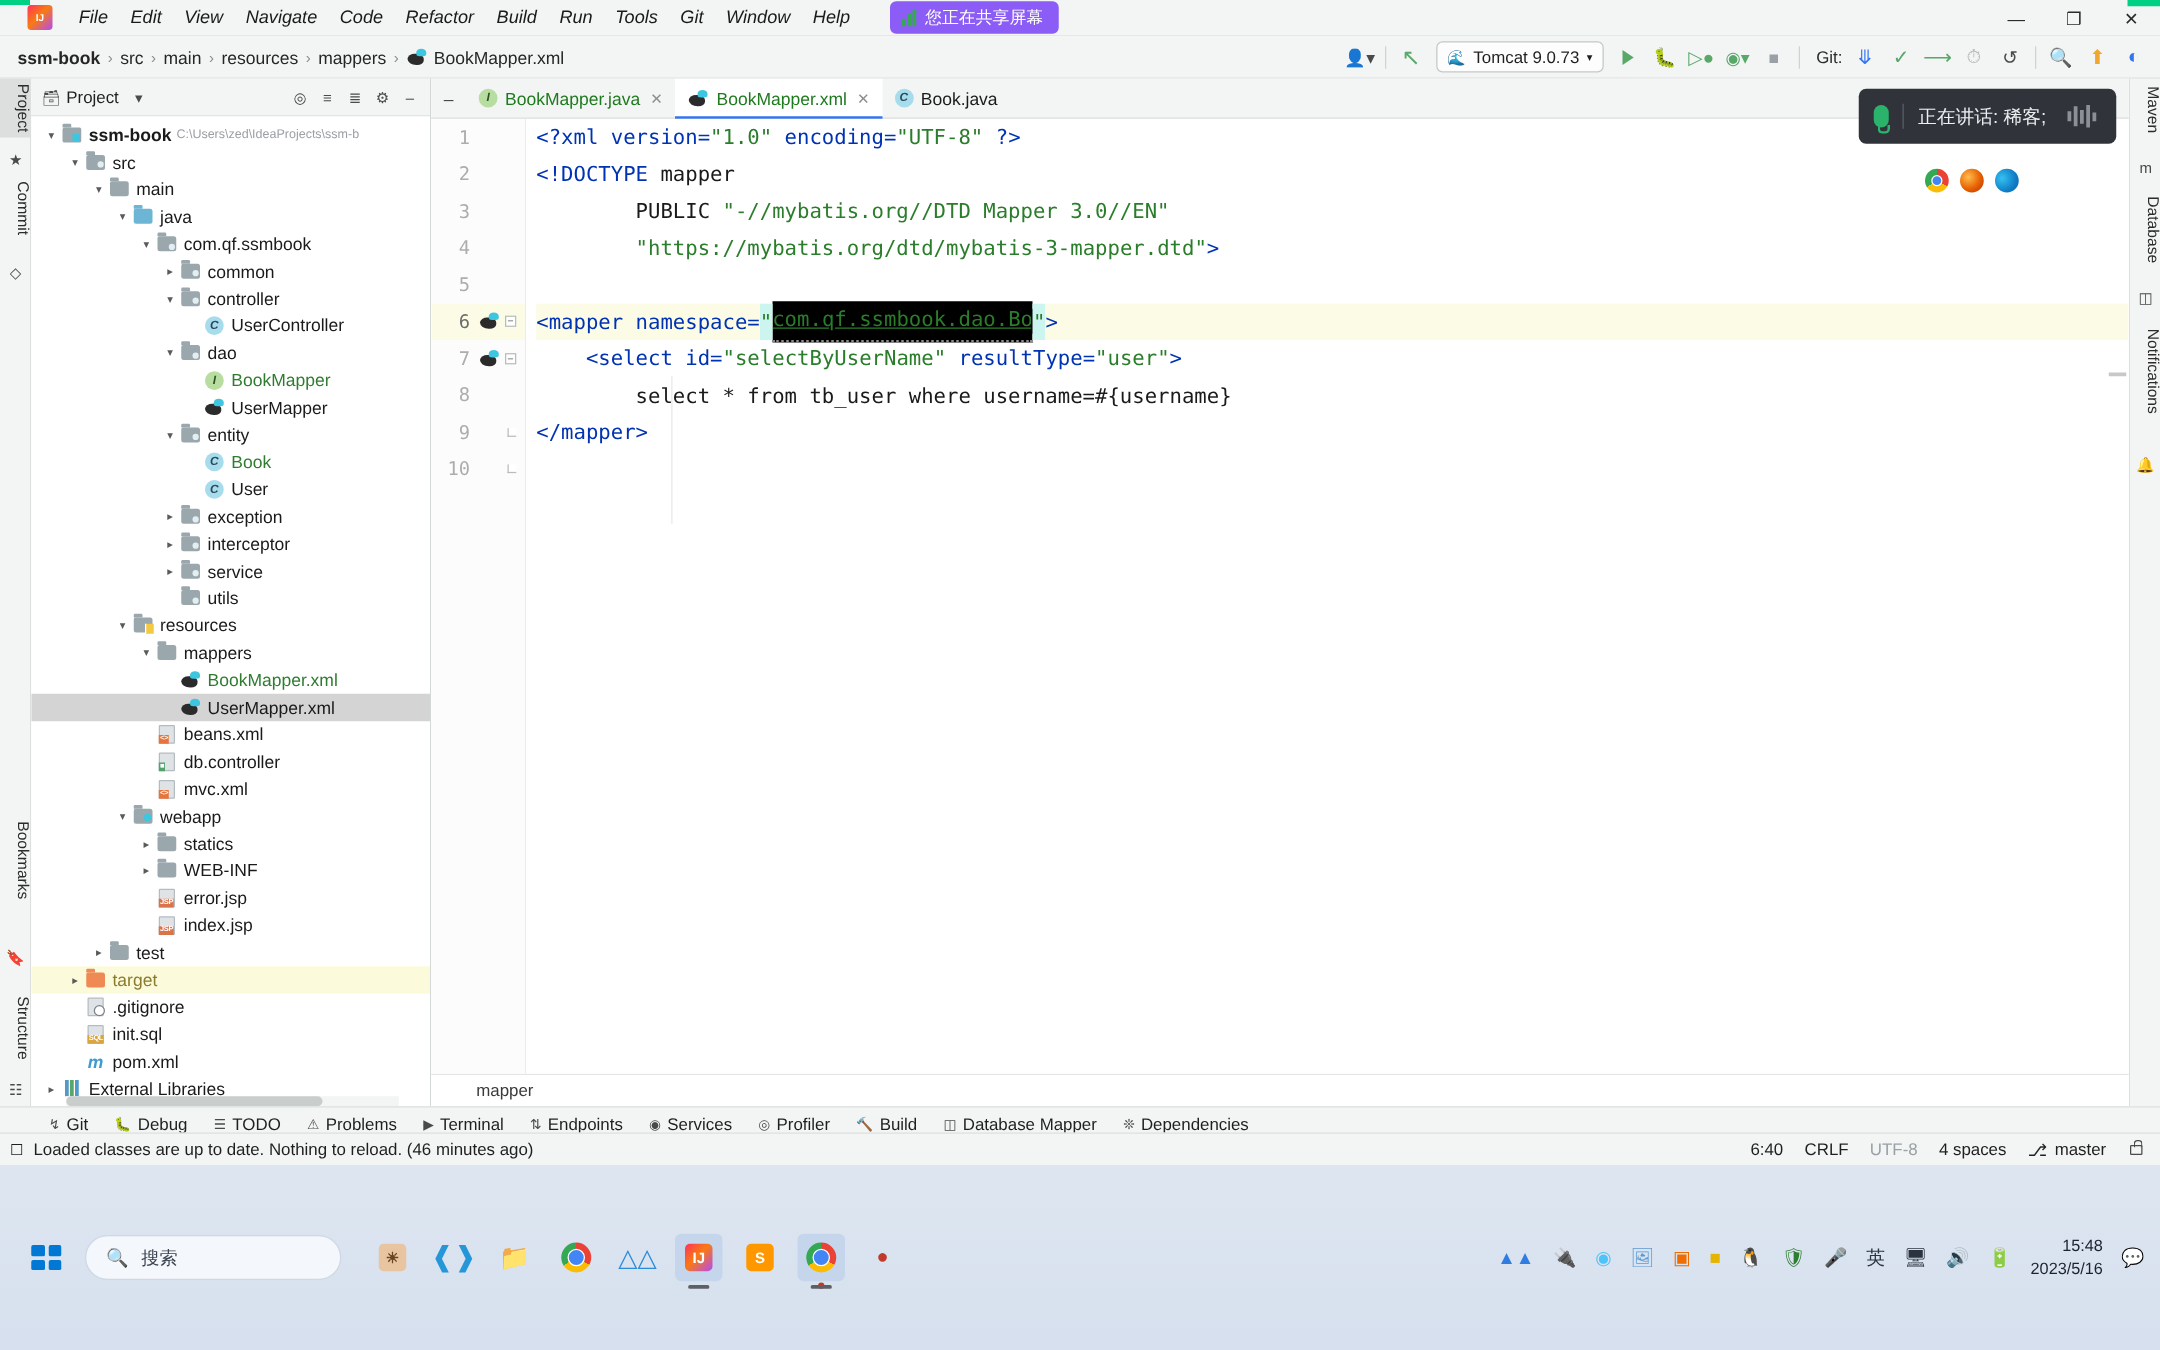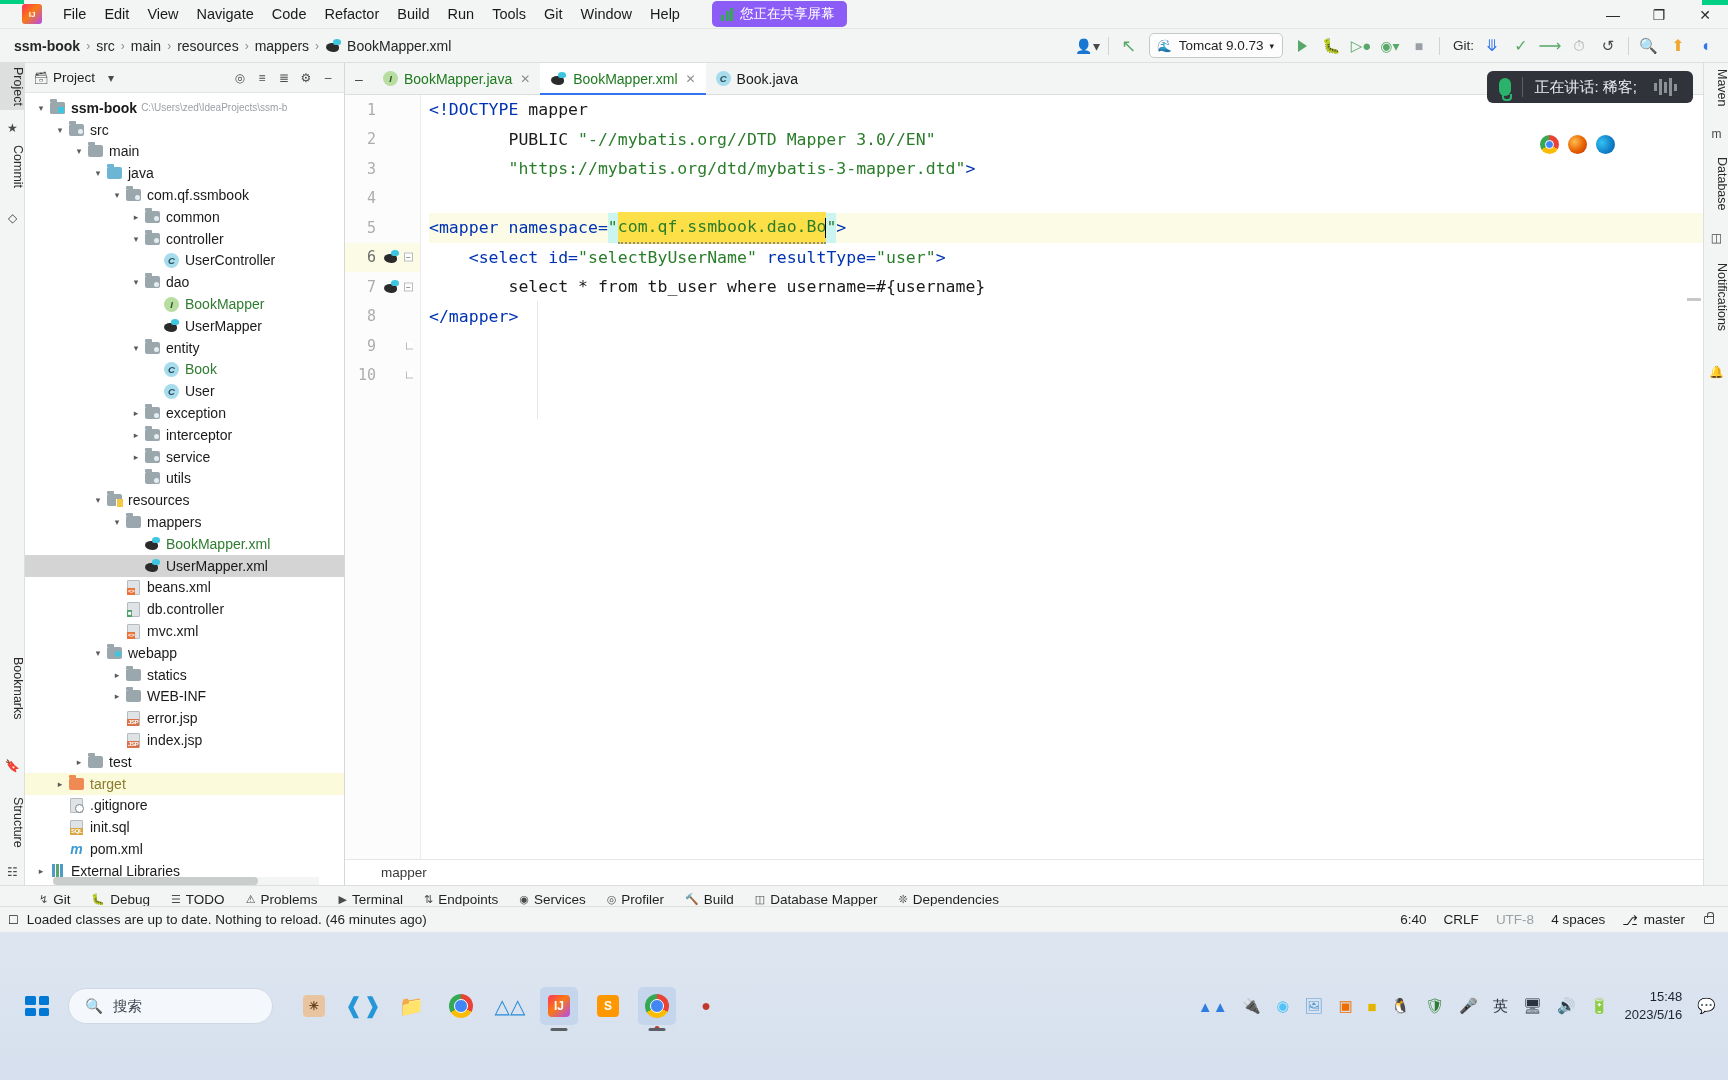--- a/index.html
+++ b/index.html
@@ -27,20 +27,21 @@
   }
   .ij-logo::after {
     content: "IJ"; position: absolute; inset: 3px;
     font-size: 8px; color: #fff; font-weight: bold;
     display: flex; align-items: center; justify-content: center;
     font-family: "Liberation Sans", sans-serif;
   }
   .menu-item {
     padding: 4px 9px; font-size: 14.5px; color: #1a1a1a; cursor: default;
     white-space: nowrap;
+    font-style: italic;
   }
   .win-title {
     margin-left: 26px; font-size: 14px; color: #5c5f61; white-space: nowrap;
   }
   .share-badge {
     position: absolute; left: 712px; top: 1px;
     height: 26px; display: flex; align-items: center; gap: 7px;
     background: #8b5cf6; color: #ffffff; border-radius: 5px;
     padding: 0 12px 0 9px; font-size: 13.5px; white-space: nowrap;
     z-index: 60;
@@ -317,42 +318,42 @@
   }
   .cline.current { background: #fcfce6; }
   .tok-tag { color: #0033b3; }
   .tok-attr { color: #0033b3; }
   .tok-val { color: #2a7d2a; }
   .tok-text { color: #1a1a1a; }
   .tok-doctype { color: #0033b3; }
   .sel-str {
     background: #ccf5f0; position: relative;
   }
-  .ident-hl { background: #fde047; }
+  .ident-hl { background: #000000; text-decoration: underline; }
   .squiggle {
     border-bottom: 2px dotted #8d8d8d; padding-bottom: 1px;
   }
   .caret {
     display: inline-block; width: 2px; height: 20px; background: #000;
     vertical-align: middle; margin: 0 -1px;
   }
   .editor-indent-guide {
     position: absolute; top: 0; bottom: 0; width: 1px; background: #e8e8e8;
   }
   .scroll-marker-right {
     position: absolute; right: 2px; width: 14px; height: 3px; background: #c8c8c8;
   }
   .breadcrumb-bar {
     height: 26px; background: #ffffff; border-top: 1px solid #e6e6e6;
     display: flex; align-items: center; padding-left: 36px;
     font-size: 13.5px; color: #3a3a3a; flex: 0 0 auto;
   }
   .float-overlay {
     position: absolute; right: 10px; top: 8px;
-    background: #31333a; border-radius: 6px; height: 32px;
+    background: #31333a; border-radius: 6px; height: 44px;
     display: flex; align-items: center; gap: 11px; padding: 0 16px 0 12px;
     color: #eceff1; font-size: 15px; white-space: nowrap; z-index: 50;
   }
   .mic-ic {
     width: 12px; height: 18px; border-radius: 6px; background: #2bb36b;
     position: relative;
   }
   .mic-ic::after {
     content: ""; position: absolute; left: 3px; bottom: -5px; width: 6px;
     height: 5px; border-bottom: 2px solid #2bb36b; border-left: 2px solid #2bb36b;
@@ -909,20 +910,23 @@
         </div>
         <div class="gline">
           <span class="gnum">10</span>
           <span class="fold endline"></span>
         </div>
       </div>
 
       <div class="code-body">
         <div class="editor-indent-guide" style="left:116px; top:206px; height:118px;"></div>
         <div class="cline">
+          <span class="tok-tag">&lt;?xml</span><span class="tok-attr"> version=</span><span class="tok-val">"1.0"</span><span class="tok-attr"> encoding=</span><span class="tok-val">"UTF-8"</span><span class="tok-tag"> ?&gt;</span>
+        </div>
+        <div class="cline">
           <span class="tok-doctype">&lt;!DOCTYPE</span><span class="tok-text"> mapper</span>
         </div>
         <div class="cline">
           <span class="tok-text">        PUBLIC </span><span class="tok-val">"-//mybatis.org//DTD Mapper 3.0//EN"</span>
         </div>
         <div class="cline">
           <span class="tok-text">        </span><span class="tok-val">"https://mybatis.org/dtd/mybatis-3-mapper.dtd"</span><span class="tok-tag">&gt;</span>
         </div>
         <div class="cline"></div>
         <div class="cline current">

